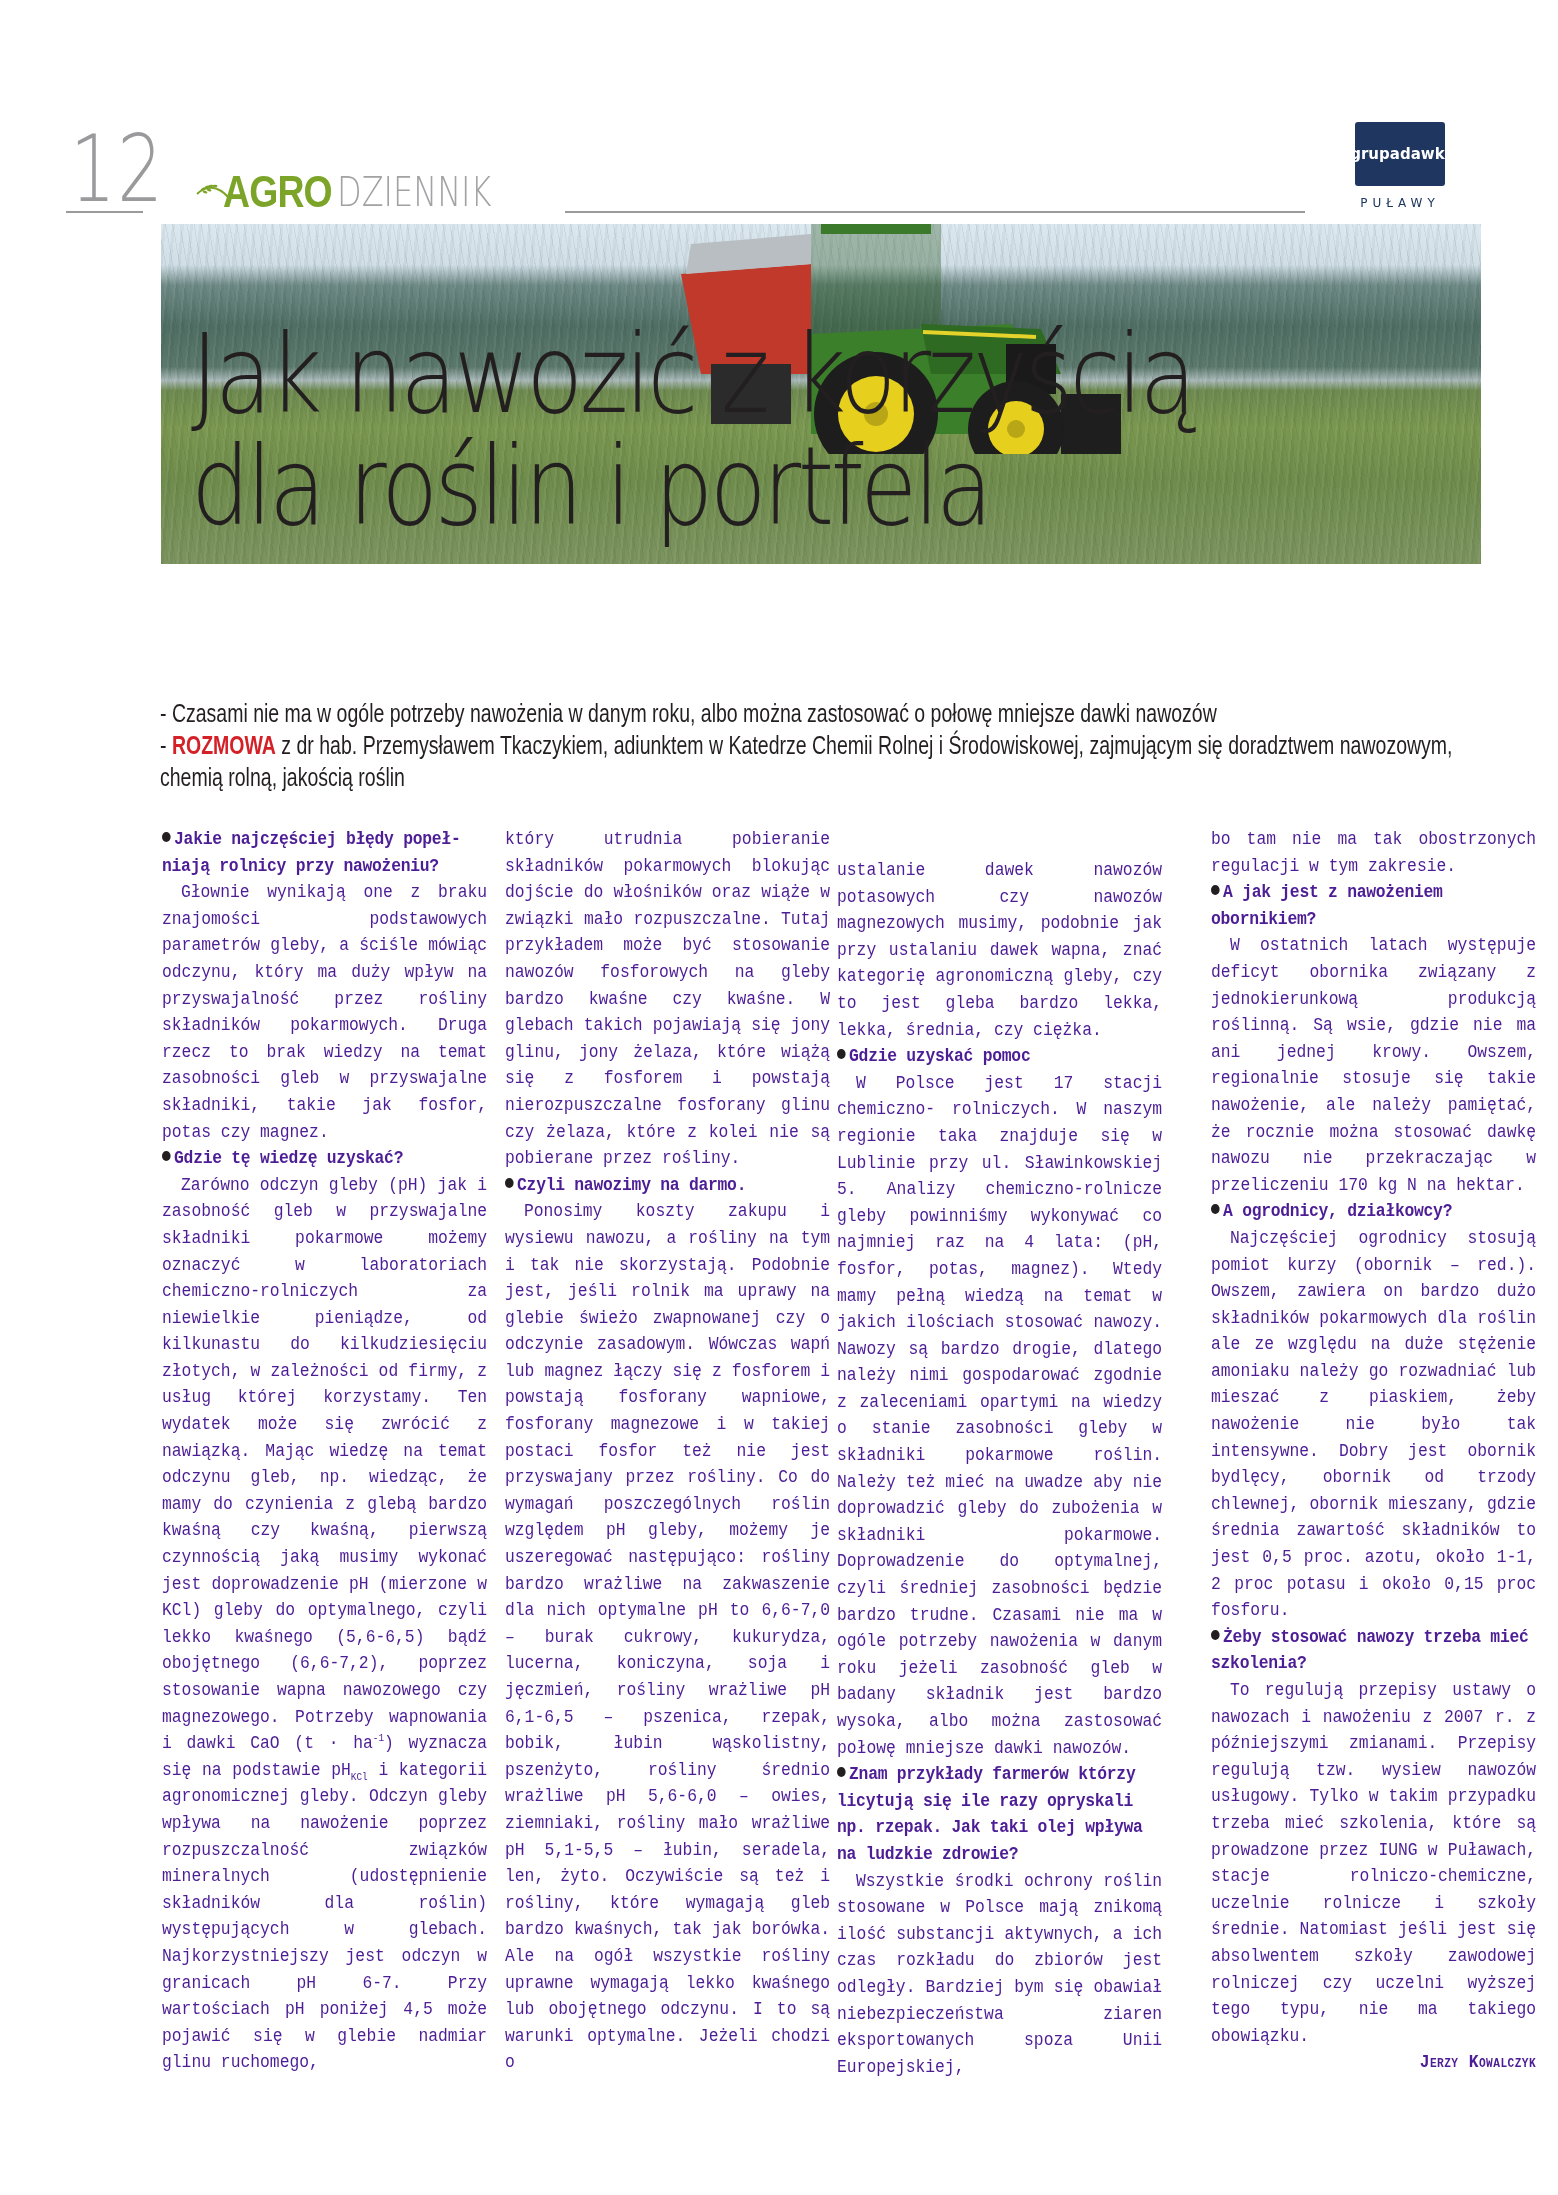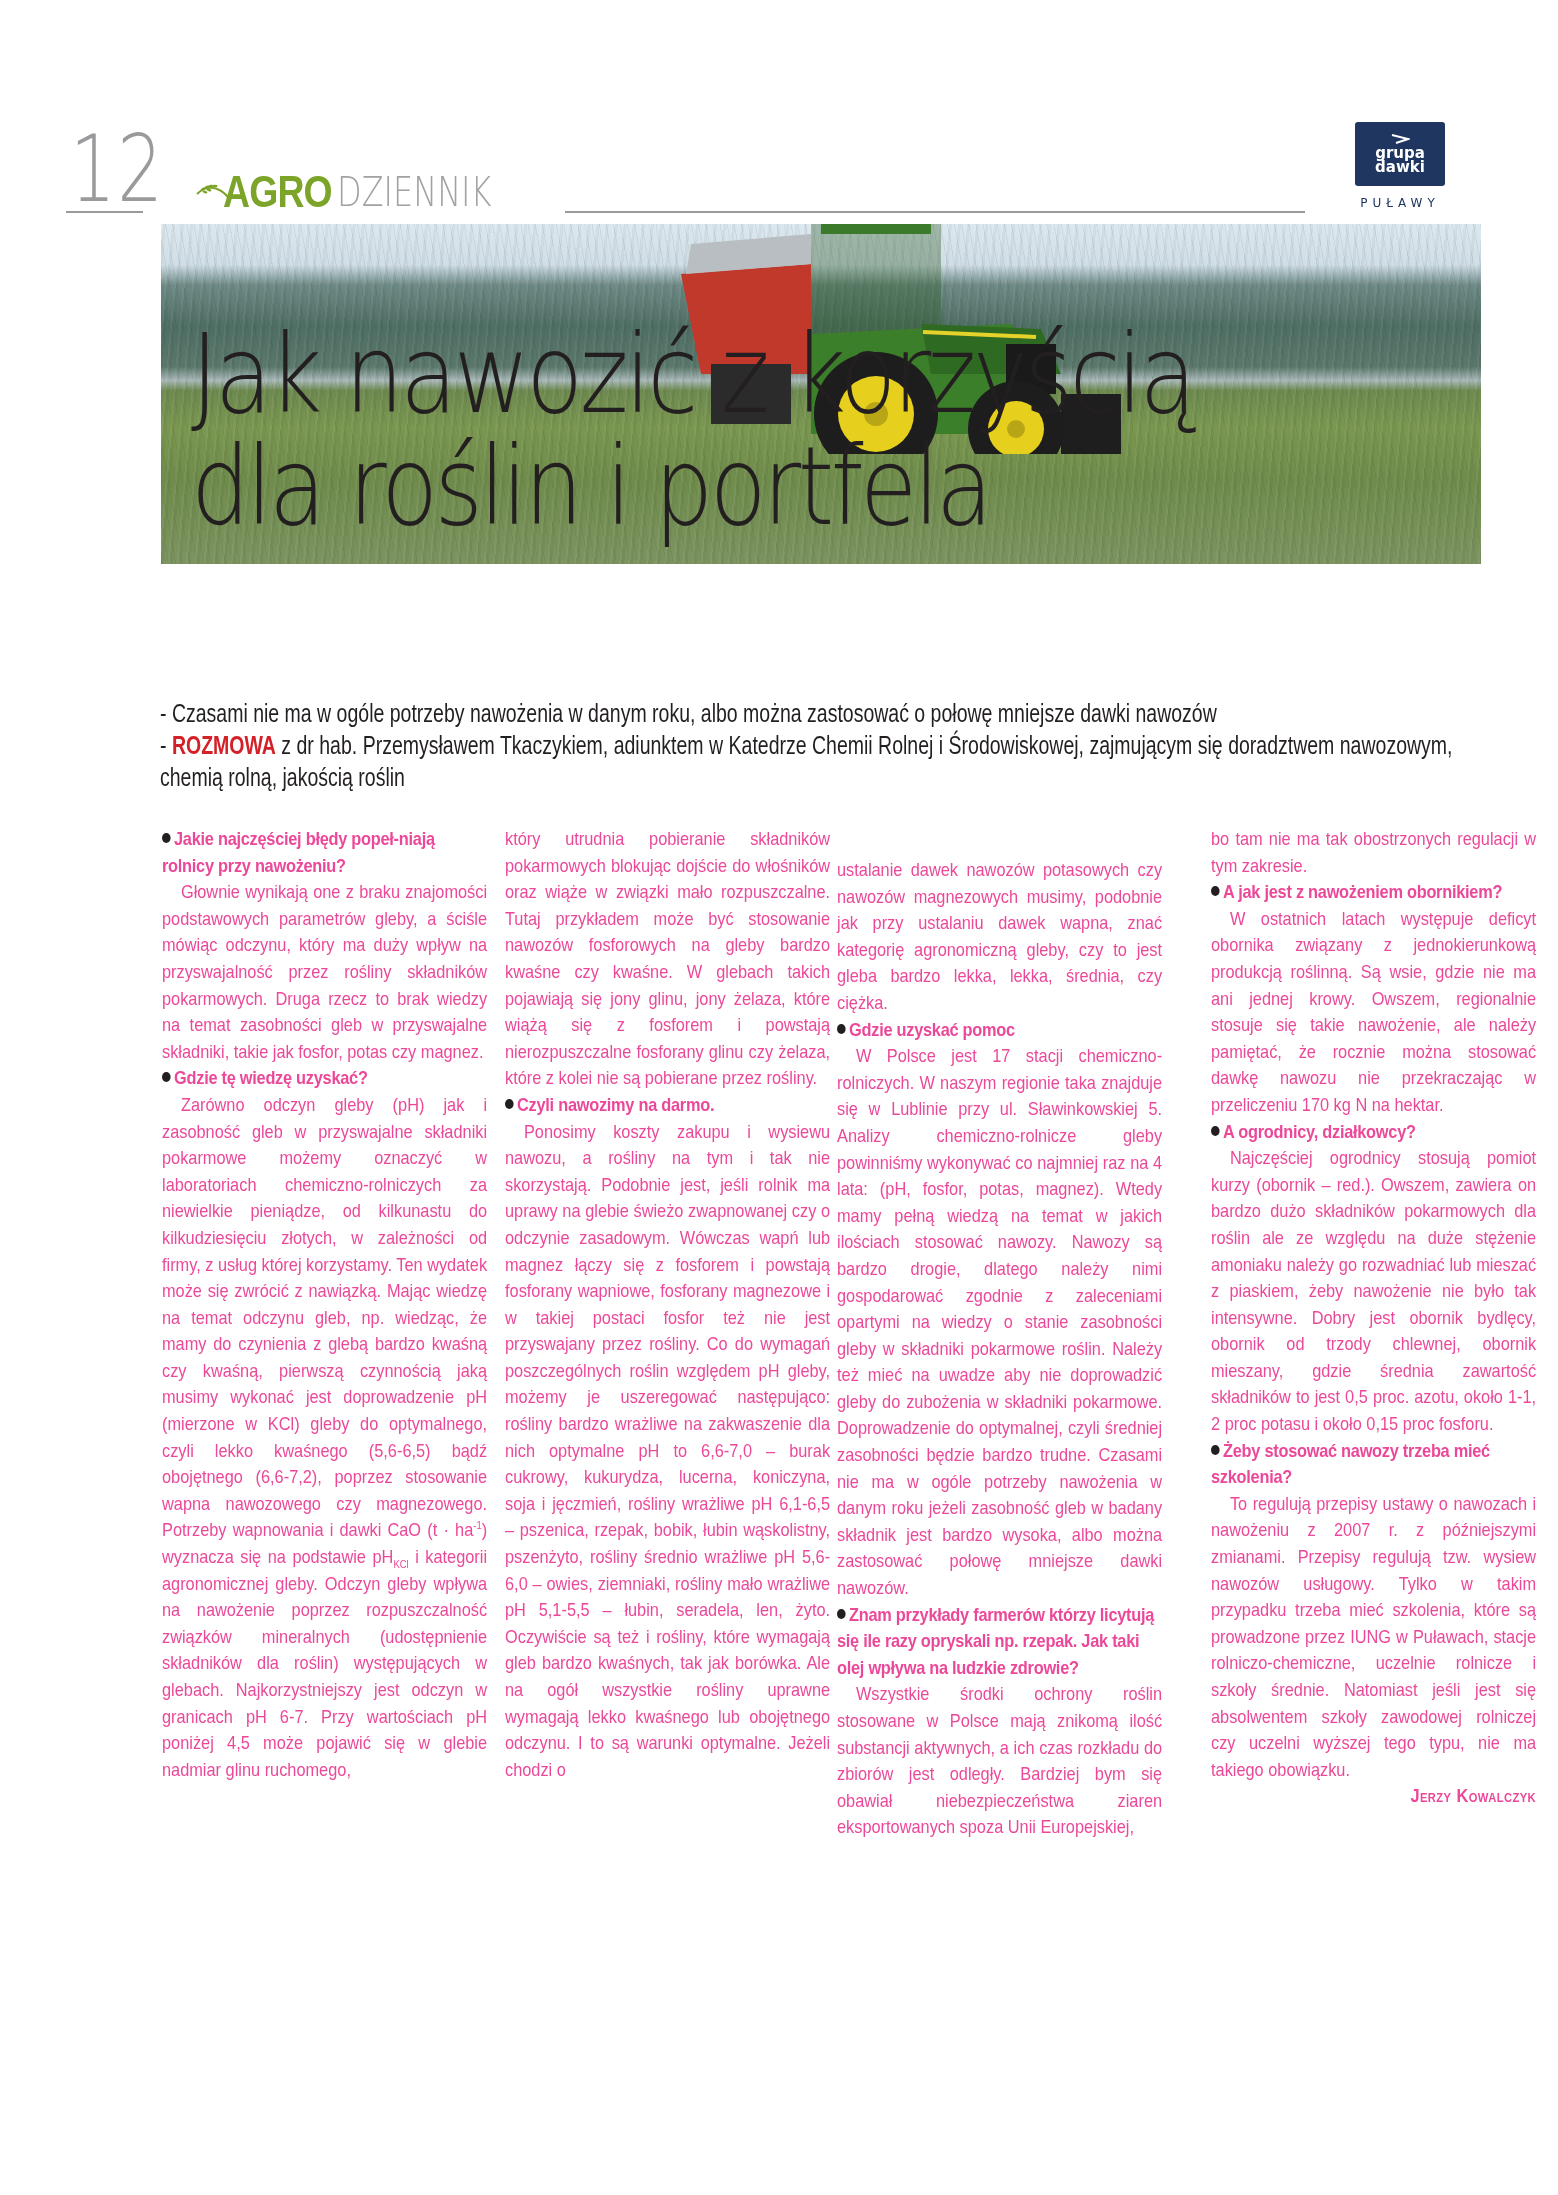--- a/index.html
+++ b/index.html
@@ -25,21 +25,21 @@
     color: #7ba428; letter-spacing: -1px; transform: scaleX(0.85); transform-origin: left bottom; display: inline-block;
   }
   .dziennik {
     font-family: "DejaVu Sans", sans-serif; font-weight: 200; font-size: 40px; line-height: 40px;
     color: #a2a2a4; margin-left: -14px; transform: scaleX(0.8); transform-origin: left bottom; display: inline-block;
   }
 
   .logo-box {
     position: absolute; left: 1355px; top: 122px; width: 90px; height: 64px;
     background: #1e3660; border-radius: 3px; color: #fff;
-    display: flex; flex-direction: column; align-items: center; justify-content: center;
+    display: flex; flex-direction: row; align-items: center; justify-content: center;
   }
   .logo-arrow { width: 20px; height: 10px; margin-bottom: 2px; }
   .logo-line { font-family: "DejaVu Sans", sans-serif; font-weight: bold; font-size: 15px; line-height: 14px; letter-spacing: 0px; }
   .logo-sub {
     position: absolute; left: 1355px; top: 196px; width: 90px; text-align: center;
     font-size: 12px; letter-spacing: 5px; color: #1e3660; font-family: "DejaVu Sans", sans-serif;
   }
 
   
   .hero {
@@ -64,21 +64,21 @@
   .lead {
     position: absolute; left: 160px; top: 697px; width: 1330px;
     font-family: "Liberation Sans", sans-serif; font-size: 25px; line-height: 32px; color: #231f20;
     transform: scaleX(0.78); transform-origin: left top; width: 1710px;
   }
   .lead .red { color: #d42027; font-weight: bold; }
 
   
   .col {
     position: absolute; top: 826px; width: 325px;
-    font-family: Liberation Sans, sans-serif; font-size: 19px; line-height: 26.6px; color: #ec4899;
+    font-family: Liberation Mono, monospace; font-size: 19px; line-height: 26.6px; color: #4c1d95;
     text-align: justify; hyphens: manual;
   }
   .col-inner { transform: scaleX(0.86); transform-origin: left top; width: 378px; }
   .col p { text-indent: 22px; }
   .col p.cont { text-indent: 0; }
   .q { font-weight: bold; text-align: left; letter-spacing: -0.3px; }
   .q .bullet { display: inline-block; width: 10px; height: 10px; border-radius: 50%; background: #231f20; margin-right: 4px; vertical-align: 2px; }
   .c1 { left: 162px; }
   .c2 { left: 505px; }
   .c3 { left: 837px; margin-top: 31px; }

